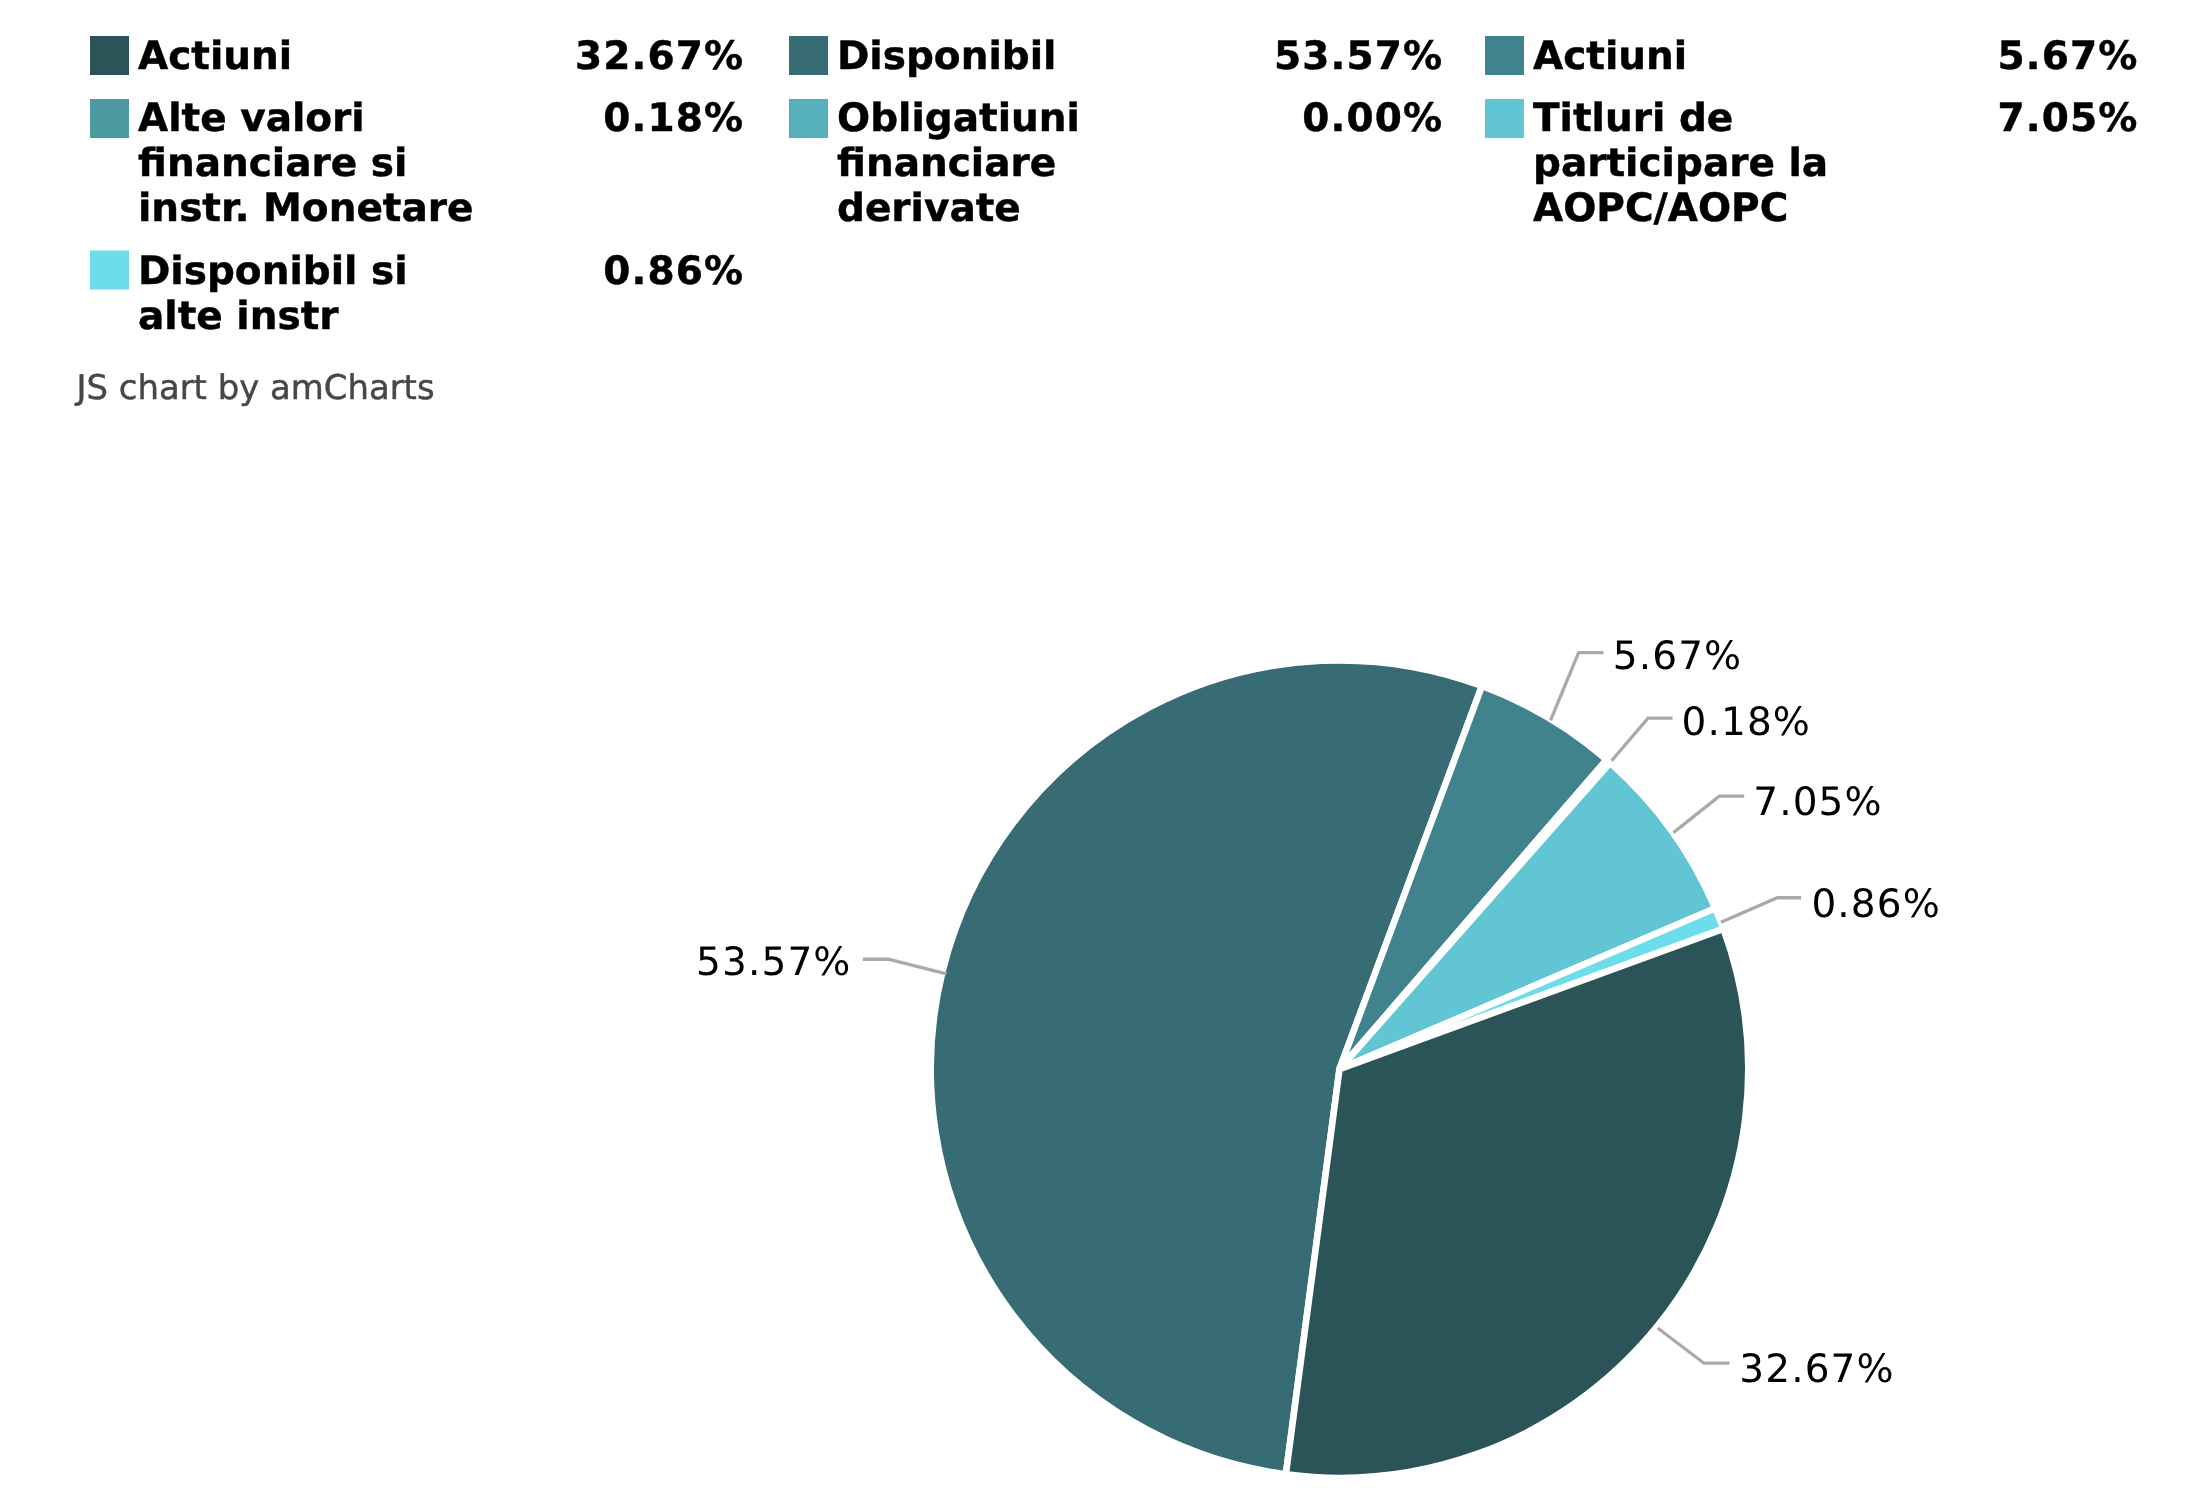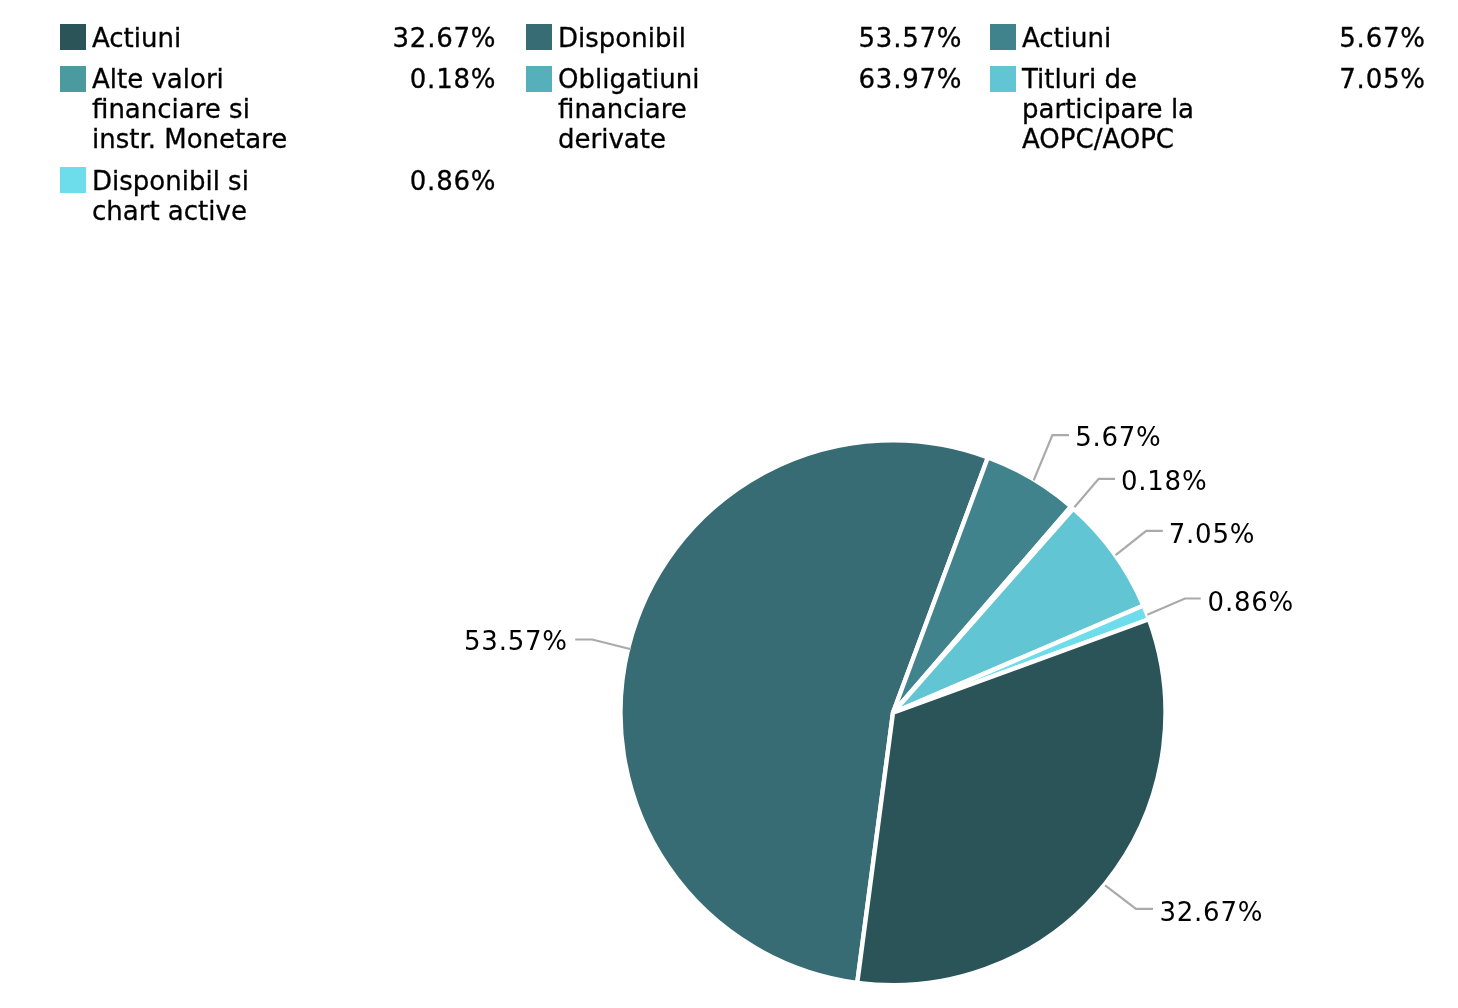--- a/index.html
+++ b/index.html
@@ -3,21 +3,21 @@
 <meta charset="utf-8">
 <title>Pie chart</title>
 <style>
   html,body{margin:0;padding:0;background:#ffffff;}
   body{width:1458px;height:1008px;overflow:hidden;
        font-family:"DejaVu Sans",sans-serif;
        -webkit-font-smoothing:antialiased;}
   #root{position:relative;width:1458px;height:1008px;background:#fff;overflow:hidden;
         -webkit-text-stroke:0.3px currentColor;}
 
-  #legend{position:absolute;left:0;top:0;width:1198px;height:240px;}
+  #legend{position:absolute;left:0;top:0;width:1198px;height:240px;font-weight:bold;}
   .legend-item{position:absolute;}
   .lg-swatch{position:absolute;left:0;top:0;width:26px;height:26px;}
   .lg-label{position:absolute;left:32px;top:-1.3px;font-size:26px;color:#000;
             line-height:30px;white-space:pre;}
   .lg-value{position:absolute;width:200px;top:-1.3px;font-size:26px;color:#000;
             line-height:30px;text-align:right;letter-spacing:0.75px;}
 
   
   .c0{left:60px}  .c1{left:526px} .c2{left:990px}
   .c0 .lg-value{left:236.2px}   
@@ -87,33 +87,34 @@
 financiare si
 instr. Monetare</span>
       <span class="lg-value">0.18%</span>
     </div>
 
     <div class="legend-item c1 r1">
       <span class="lg-swatch" style="background: rgb(85, 176, 188);"></span>
       <span class="lg-label">Obligatiuni
 financiare
 derivate</span>
-      <span class="lg-value">63.97%</span>
+      <span class="lg-value">0.00%</span>
     </div>
 
     <div class="legend-item c2 r1">
       <span class="lg-swatch" style="background: rgb(98, 197, 212);"></span>
       <span class="lg-label">Titluri de
 participare la
 AOPC/AOPC</span>
       <span class="lg-value">7.05%</span>
     </div>
 
     <div class="legend-item c0 r2">
       <span class="lg-swatch" style="background: rgb(109, 221, 236);"></span>
       <span class="lg-label">Disponibil si
-chart active</span>
+alte instr</span>
       <span class="lg-value">0.86%</span>
     </div>
 
   </div>
 
+  <div class="credit">JS chart by amCharts</div>
 </div>
 
 </body></html>

